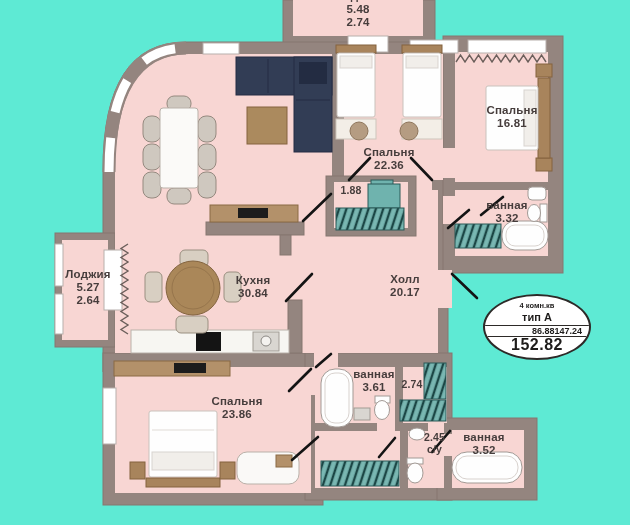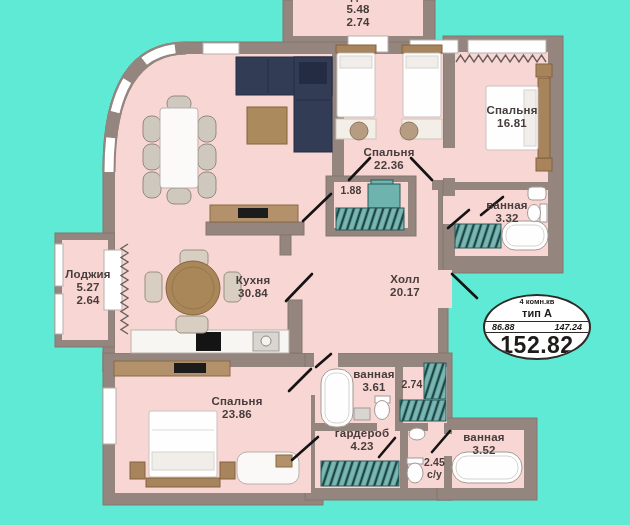--- a/index.html
+++ b/index.html
@@ -9,23 +9,23 @@
   .rlabel{position:absolute;transform:translateX(-50%);text-align:center;font-weight:bold;
           font-size:11.5px;line-height:1.12;color:#463d3c;white-space:nowrap;letter-spacing:.2px;z-index:5;}
   .rlabel span{display:block;}
   .rlabel.big{font-size:13px;}
   .rlabel.small{font-size:10.5px;text-align:center;}
   .stamp{position:absolute;left:483px;top:294px;width:108px;height:66px;border:2px solid #2d2a28;
          border-radius:50%;background:#fff;display:flex;flex-direction:column;align-items:center;
          justify-content:center;color:#1e1c1b;font-weight:bold;overflow:hidden;z-index:6;box-sizing:border-box;}
   .stamp .s1{font-size:7.5px;}
   .stamp .s2{font-size:11px;margin-top:1px;}
-  .stamp .srow{width:100%;display:flex;justify-content:space-between;padding:0 7px;box-sizing:border-box;
-               font-size:9px;border-top:1px solid #2d2a28;border-bottom:1.5px solid #2d2a28;margin-top:2px;font-style:italic;}
-  .stamp .stot{font-size:23px;letter-spacing:.5px;line-height:1.05;}
+  .stamp .srow{width:100%;display:flex;justify-content:flex-end;padding:0 7px;box-sizing:border-box;
+               font-size:9px;border-top:1px solid #2d2a28;border-bottom:1.5px solid #2d2a28;margin-top:2px;}
+  .stamp .stot{font-size:16px;letter-spacing:.5px;line-height:1.05;}
 </style>
 </head>
 <body>
 
 <div id="screen">
 
 <svg id="plan-svg" width="630" height="525" viewBox="0 0 630 525">
   <defs>
     <pattern id="shelf" width="7" height="7" patternUnits="userSpaceOnUse" patternTransform="rotate(18)">
       <rect width="7" height="7" fill="#79b7b2"></rect>
@@ -278,26 +278,22 @@
 
 <div class="rlabel" style="left:374px;top:368px;">
   <span>ванная</span>
   <span>3.61</span>
 </div>
 
 <div class="rlabel small" style="left:412px;top:379px;">
   <span>2.74</span>
 </div>
 
-<div class="rlabel" style="left:362px;top:427px;">
-  <span>гардероб</span>
-  <span>4.23</span>
-</div>
-
-<div class="rlabel small" style="left:420px;top:457px;padding-left:29px;">
+
+<div class="rlabel small" style="left:420px;top:432px;padding-left:29px;">
   <span>2.45</span>
   <span>с/у</span>
 </div>
 
 <div class="rlabel" style="left:484px;top:431px;">
   <span>ванная</span>
   <span>3.52</span>
 </div>
 
 <div class="stamp">

